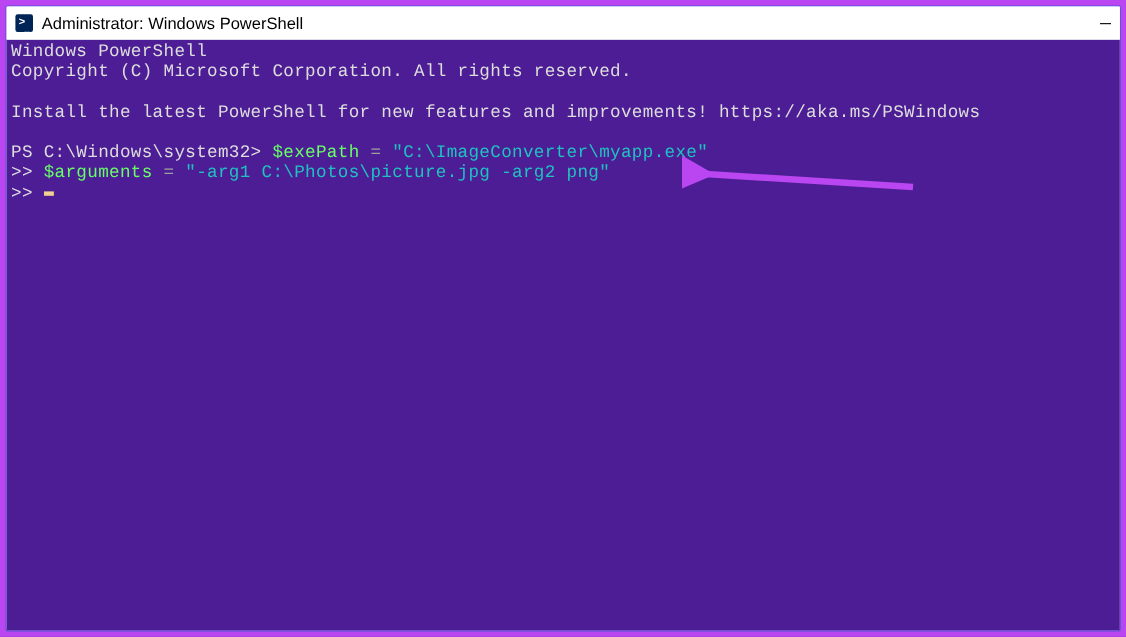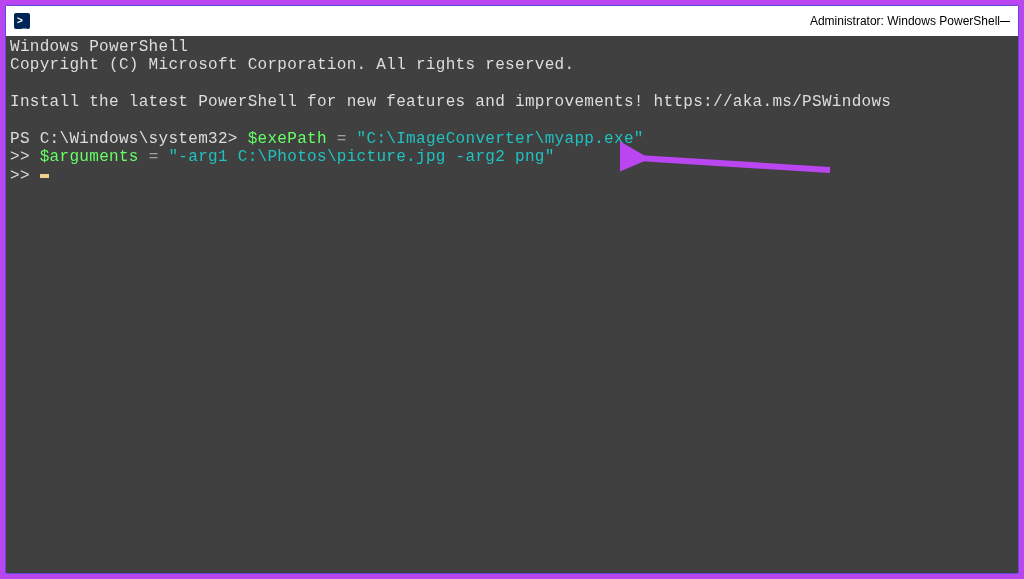--- a/index.html
+++ b/index.html
@@ -21,24 +21,23 @@
       display: flex;
       flex-direction: column;
     }
     .titlebar {
       height: 30px;
       background: #ffffff;
       display: flex;
       align-items: center;
       padding: 0 8px;
       font-family: 'Segoe UI', Tahoma, sans-serif;
-      font-size: 12px;
+      font-size: 15px;
       color: #000;
       position: relative;
-      text-align: right;
     }
     .titlebar .ps-icon {
       width: 16px;
       height: 16px;
       background: #012456;
       border-radius: 2px;
       display: inline-flex;
       align-items: center;
       justify-content: center;
       color: #fff;
@@ -72,21 +71,21 @@
       align-items: center;
     }
     .titlebar .min-btn {
       width: 10px;
       height: 1px;
       background: #000;
       display: inline-block;
     }
     .terminal {
       flex: 1;
-      background: #404040;
+      background: #4c1d95;
       color: #cccccc;
       font-size: 16px;
       line-height: 1.15;
       padding: 2px 4px;
       white-space: pre;
       overflow: hidden;
       letter-spacing: 0.3px;
     }
     .ps-green { color: #66ff66; }
     .ps-gray { color: #a0a0a0; }

